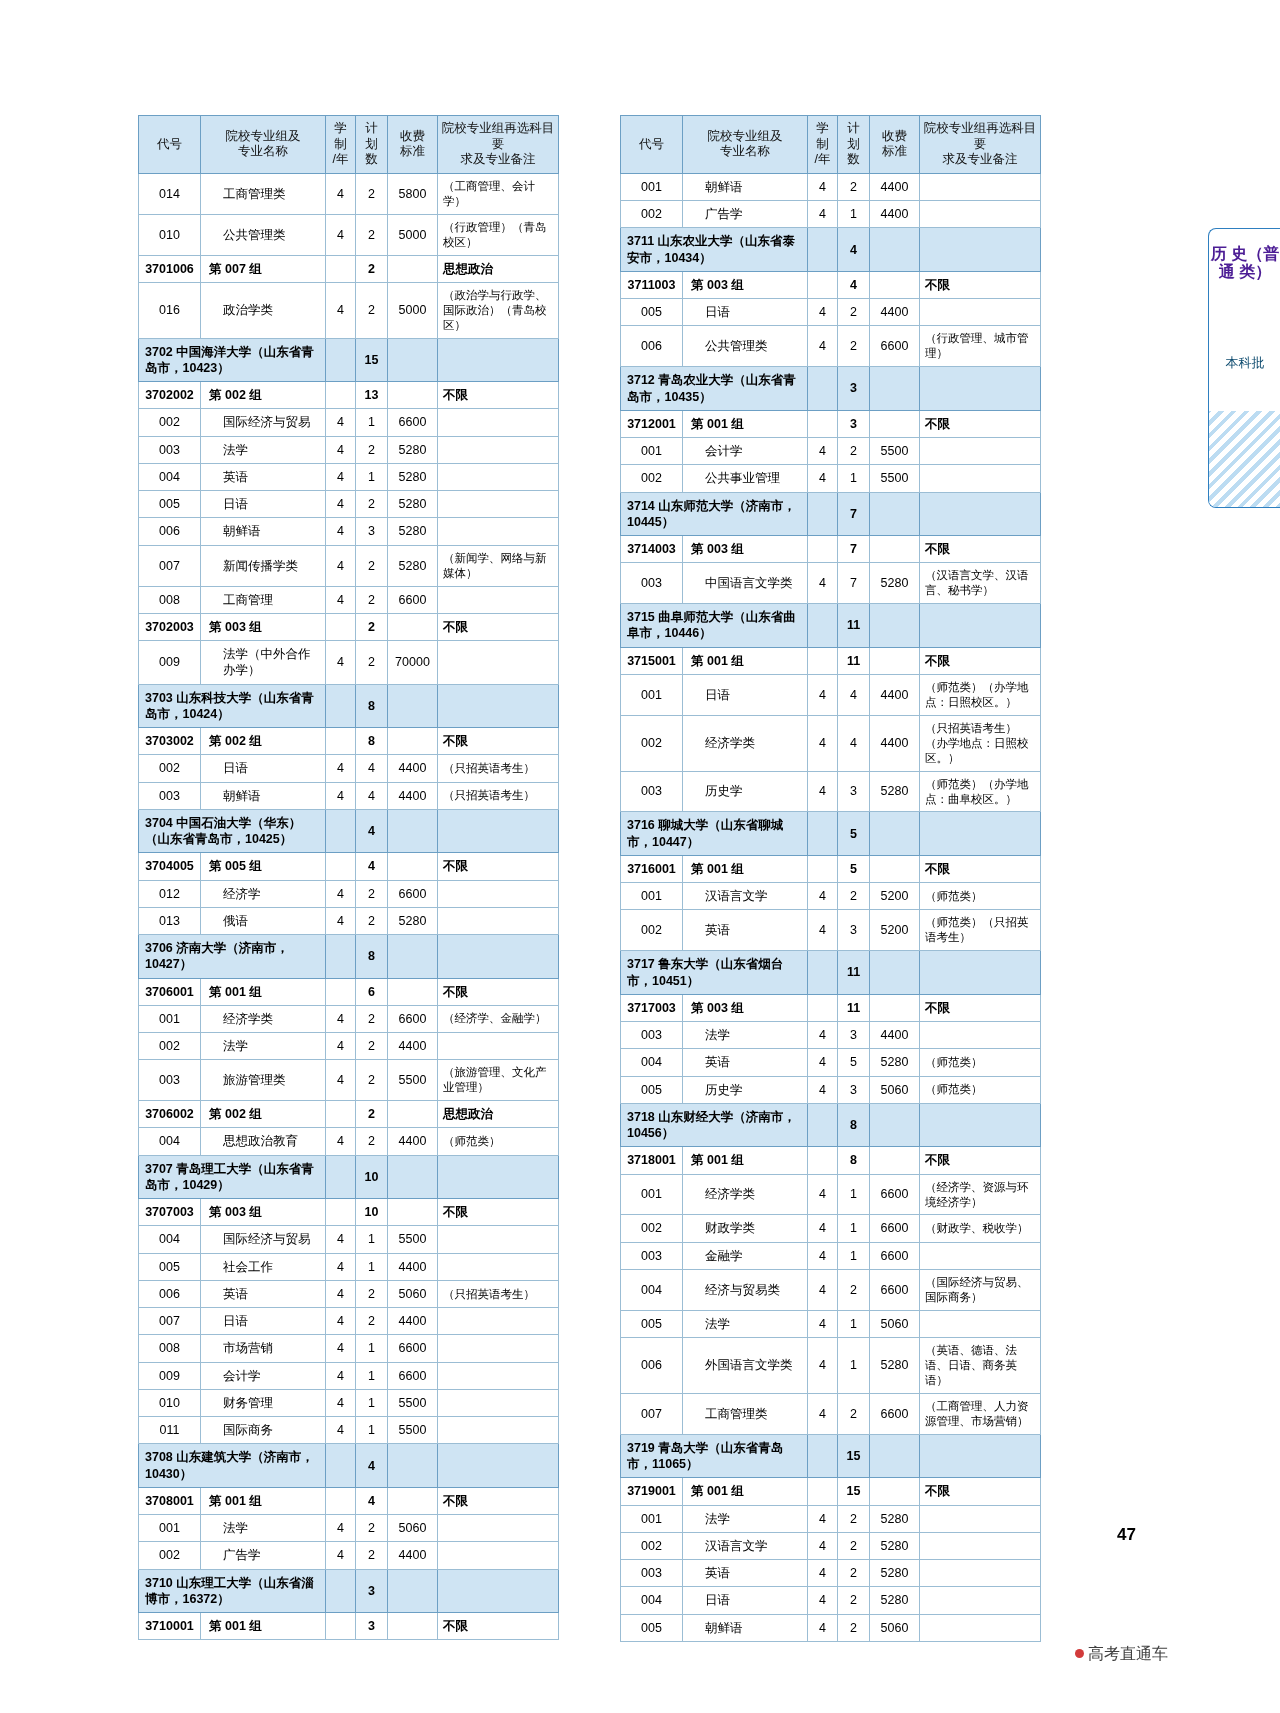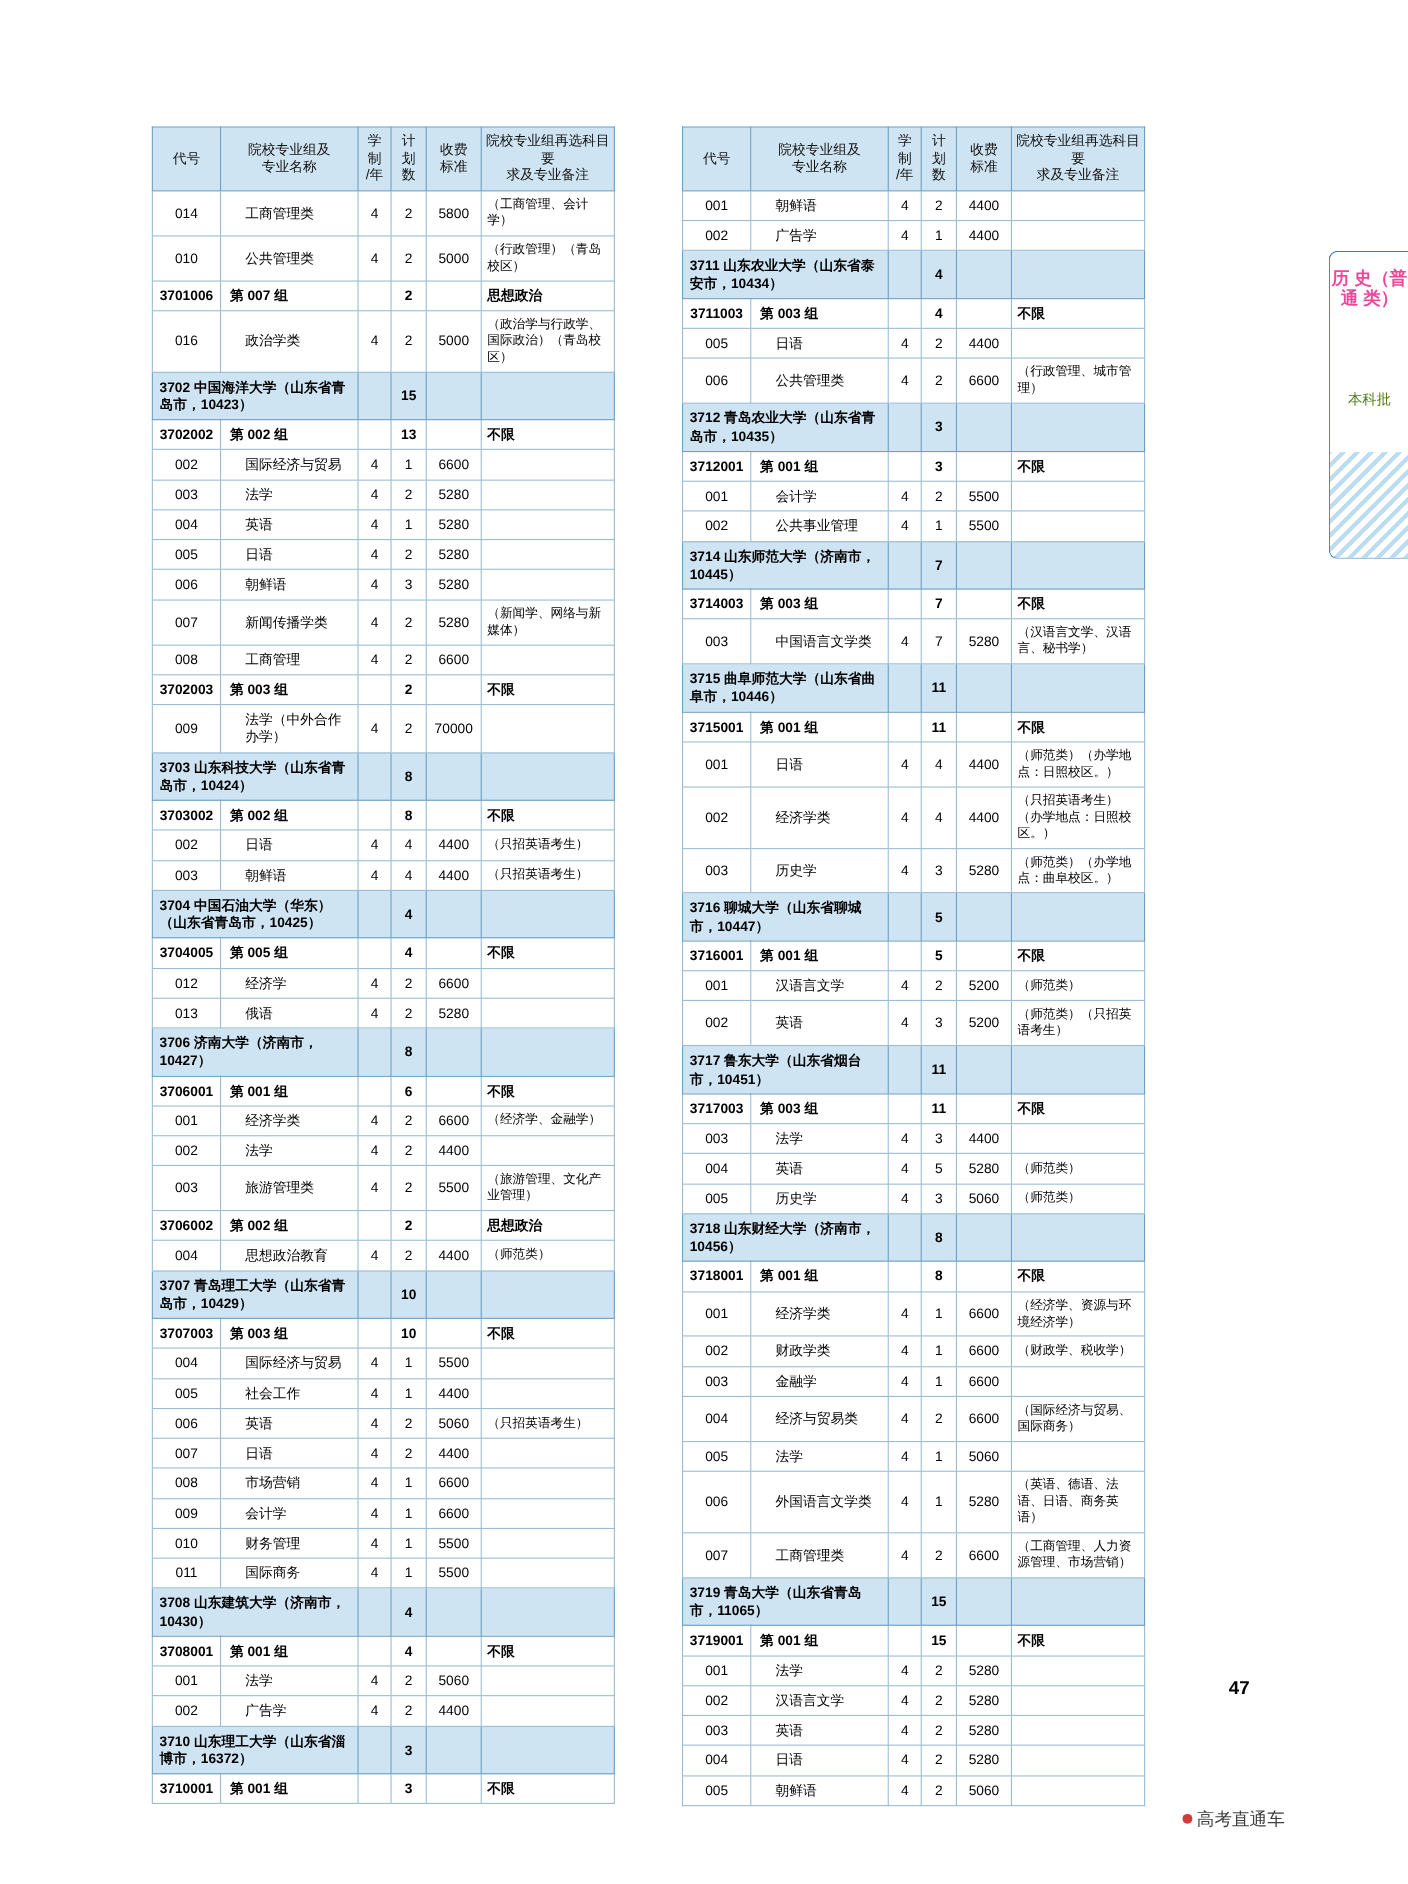--- a/index.html
+++ b/index.html
@@ -89,29 +89,29 @@
     box-sizing:border-box;
     overflow:hidden;
   }
   .side-tab .tab-text{
     position:absolute;
     top:16px;left:0;width:72px;
     text-align:center;
     font-size:16px;
     font-weight:bold;
     line-height:1.15;
-    color:#ec4899;
+    color:#4c1d95;
   }
   .side-tab .tab-sub{
     position:absolute;
     top:126px;left:0;width:72px;
     text-align:center;
     font-size:13px;
     line-height:1.2;
-    color:#4d7c0f;
+    color:#0c4a6e;
   }
   .side-tab .stripes{
     position:absolute;
     left:0;bottom:0;width:72px;height:96px;
     background:repeating-linear-gradient(-45deg,#bcdcf2 0 4px,#ffffff 4px 9px);
   }
   .page-num{
     position:absolute;
     right:144px;bottom:168px;
     font-size:17px;font-weight:bold;

